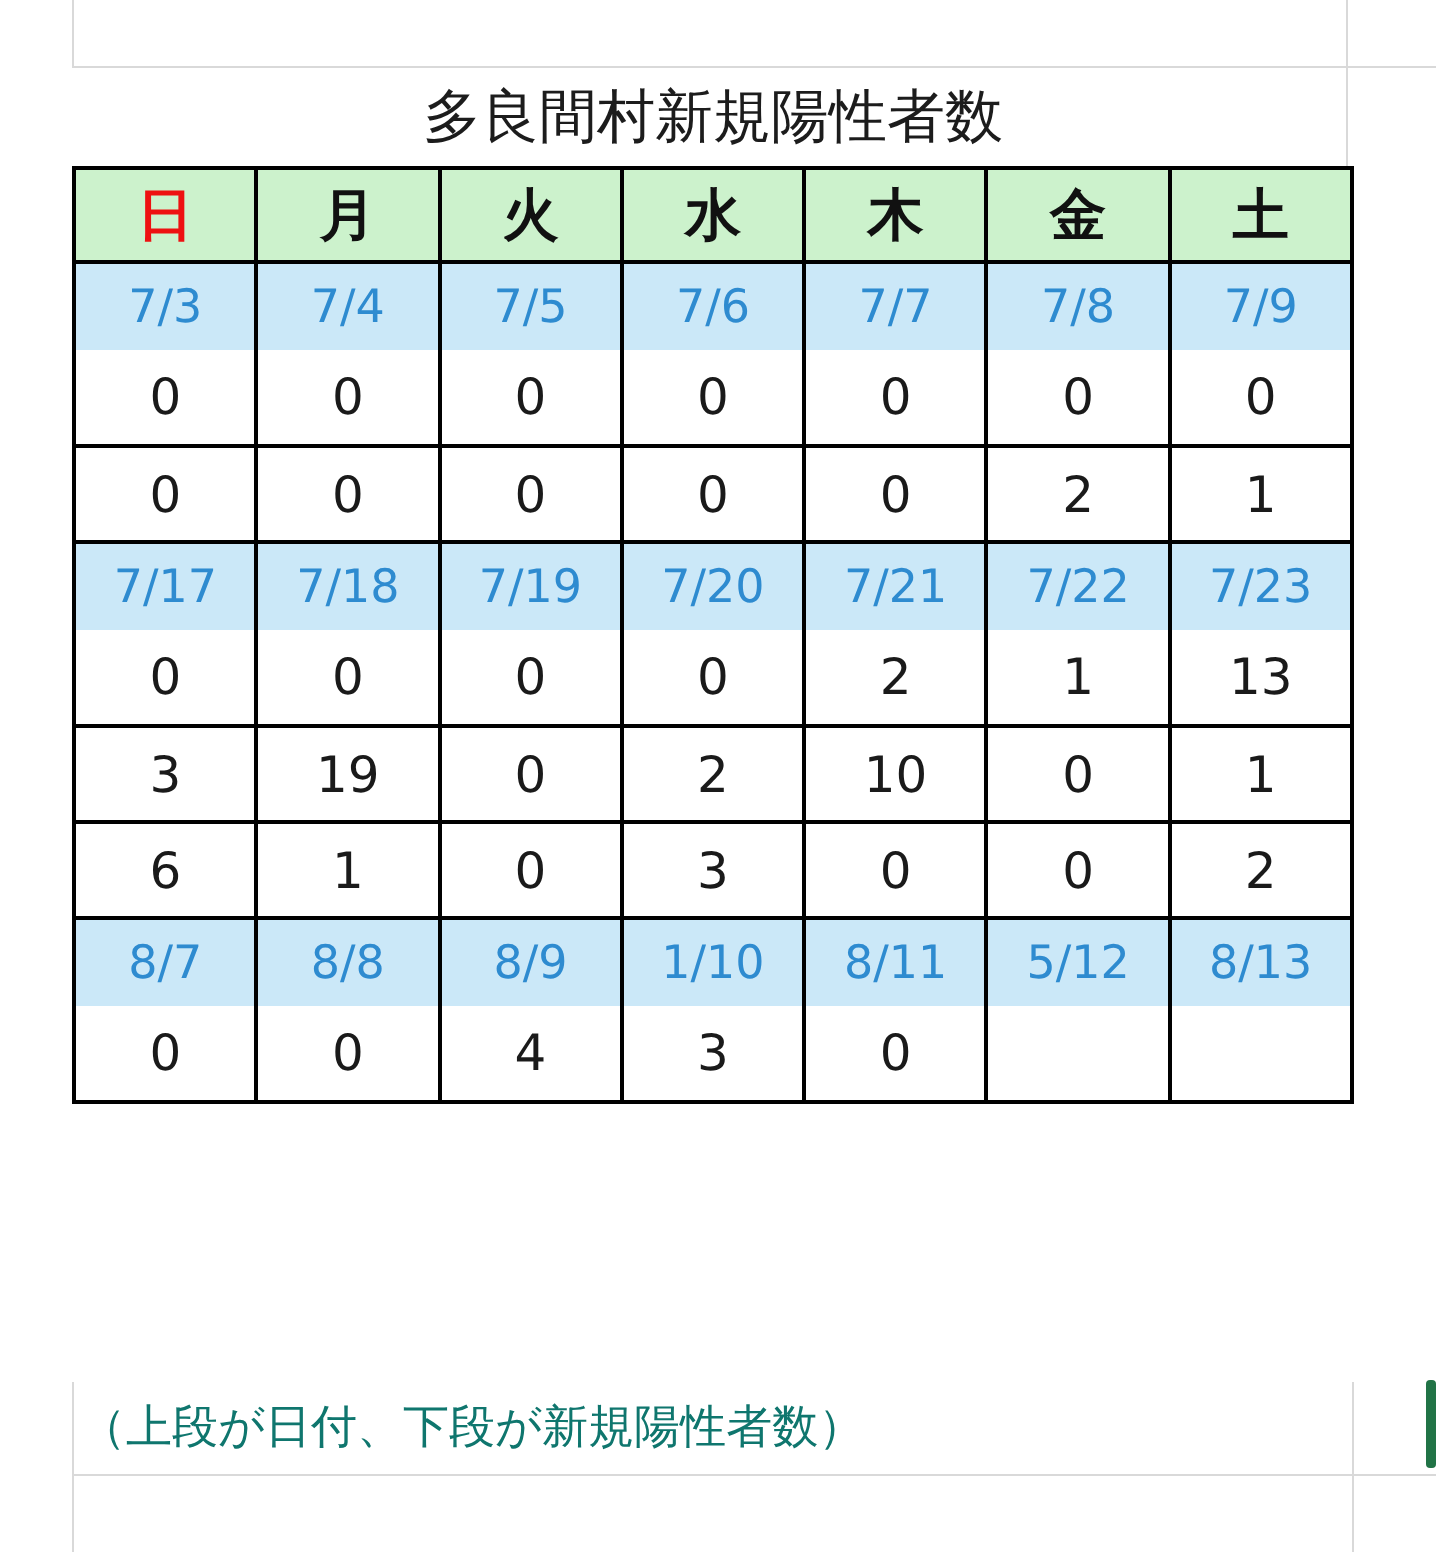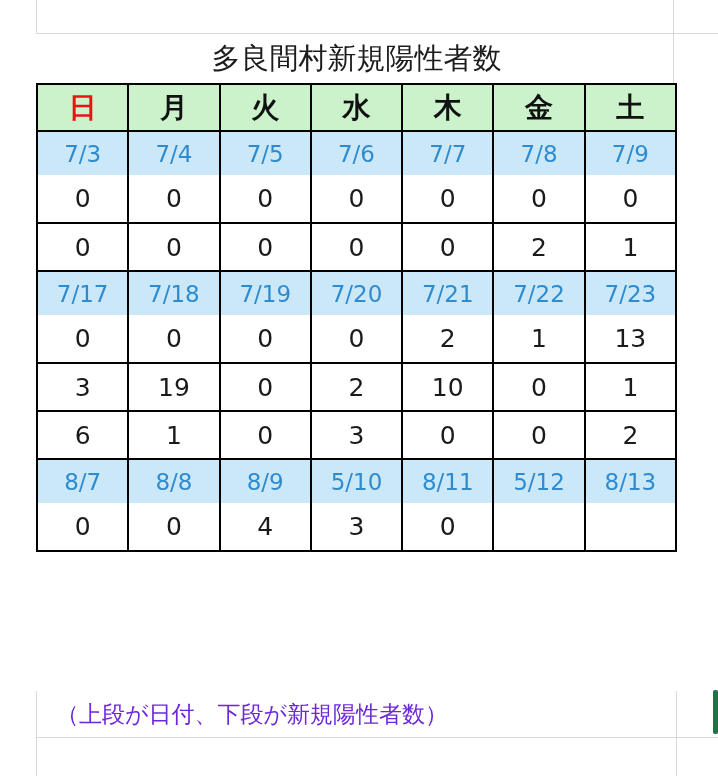--- a/index.html
+++ b/index.html
@@ -40,21 +40,21 @@
     background:var(--date-bg);border:2px solid var(--table-border);border-bottom:none;
     font-size:23px;color:var(--date-text);
   }
   .cal tr.count-row td{
     background:#ffffff;border:2px solid var(--table-border);border-top:none;
     font-size:25px;color:var(--count-text);
   }
   .cal th.red,.cal td.red{color:var(--holiday-text);}
   .footnote{
     position:absolute;left:36px;top:691px;width:667px;height:46px;line-height:47px;
-    font-size:23px;color:#6d28d9;padding-left:20px;box-sizing:border-box;white-space:nowrap;
+    font-size:23px;color:#0f766e;padding-left:4px;box-sizing:border-box;white-space:nowrap;
   }
   .scroll-thumb{
     position:absolute;right:0;top:690px;width:5px;height:44px;
     background:var(--scrollbar-thumb);border-radius:2px;
   }
 </style>
 </head>
 <body>
 
 <div class="page">
@@ -150,21 +150,21 @@
           <td>0</td>
           <td>3</td>
           <td>0</td>
           <td>0</td>
           <td>2</td>
         </tr>
         <tr class="date-row">
           <td class="red">8/7</td>
           <td>8/8</td>
           <td>8/9</td>
-          <td>5/10</td>
+          <td>1/10</td>
           <td class="red">8/11</td>
           <td>5/12</td>
           <td>8/13</td>
         </tr>
         <tr class="count-row">
           <td>0</td>
           <td>0</td>
           <td>4</td>
           <td>3</td>
           <td>0</td>

